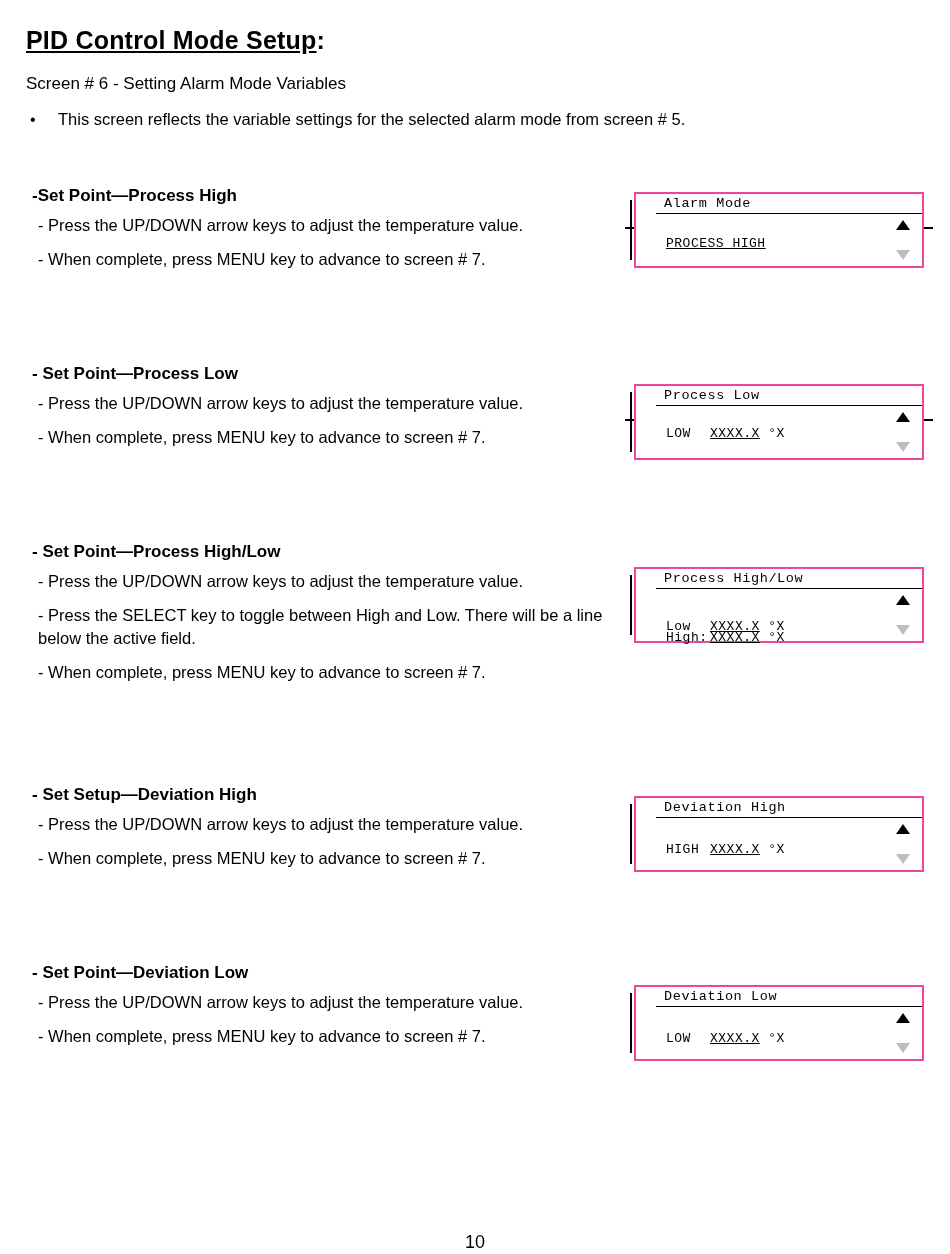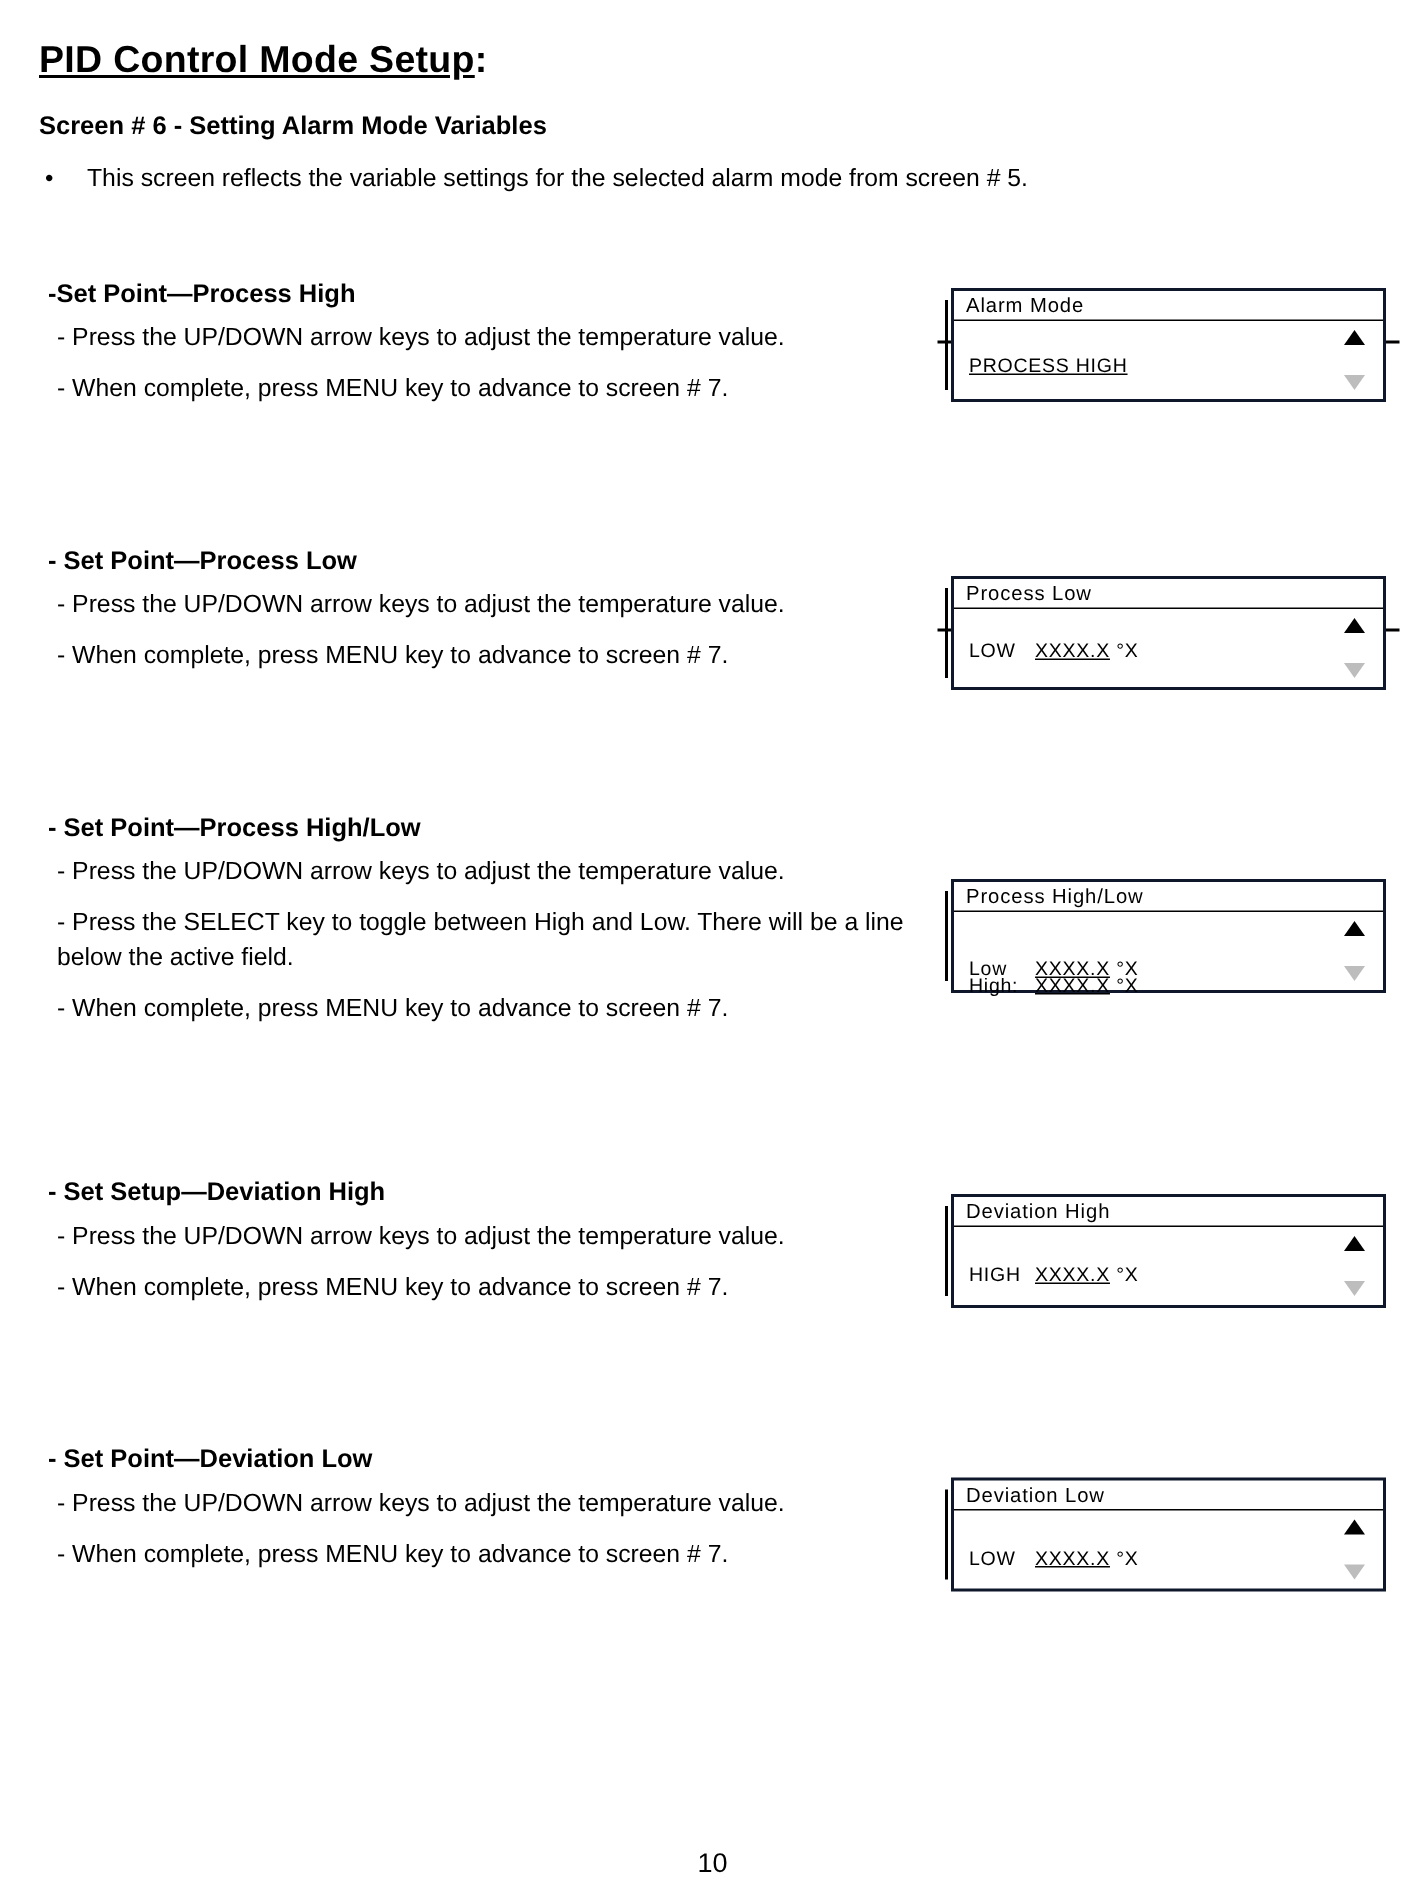--- a/index.html
+++ b/index.html
@@ -31,21 +31,21 @@
     letter-spacing: 0.2px;
   }
   .title .u {
     text-decoration: underline;
   }
   .subtitle {
     position: absolute;
     left: 26px;
     top: 74px;
     font-size: 17px;
-    font-weight: bold;
+    font-weight: normal;
   }
   .bullet-row {
     position: absolute;
     left: 26px;
     top: 110px;
     width: 760px;
     font-size: 16.5px;
   }
   .bullet-row .dot {
     position: absolute;
@@ -80,24 +80,25 @@
     margin-bottom: 2px;
   }
   .lead-dash {
     margin-left: -4px;
   }
 
   
   .lcd {
     position: absolute;
     width: 290px;
-    border: 2px solid #0f172a;
+    border: 2px solid #ec4899;
     background: #ffffff;
     box-sizing: border-box;
-    font-family: Liberation Sans, sans-serif;
+    font-family: Liberation Mono, monospace;
+    padding-left: 20px;
   }
   .lcd .lcd-title {
     font-size: 13.5px;
     padding: 2px 0 2px 8px;
     border-bottom: 1.5px solid #000;
     letter-spacing: 0.6px;
     white-space: nowrap;
   }
   .lcd .lcd-body {
     position: relative;
@@ -216,21 +217,21 @@
     </div>
   </div>
 
   <div class="section" style="top:542px;">
     <h3><span class="lead-dash">- </span><span>Set Point—Process High/Low</span></h3>
     <p class="tight">- Press the UP/DOWN arrow keys to adjust the temperature value.</p>
     <p style="margin-top:12px;">- Press the SELECT key to toggle between High and Low. There will be a line below the  active field.</p>
     <p style="margin-top:12px;">- When complete, press MENU key to advance to screen # 7.</p>
   </div>
 
-  <div class="lcd" style="left:634px; top:586px;">
+  <div class="lcd" style="left:634px; top:567px;">
     <div class="edge-l"></div>
     <div class="lcd-title">Process High/Low</div>
     <div class="lcd-body">
       <div class="line" style="top:10px;margin-top:31px;">
         <span class="lbl">High:</span><span class="val">XXXX.X</span>&nbsp;<span>°X</span>
       </div>
       <div class="line" style="top:30px;">
         <span class="lbl">Low</span><span class="val">XXXX.X</span>&nbsp;<span>°X</span>
       </div>
       <div class="arrow-up"></div>

